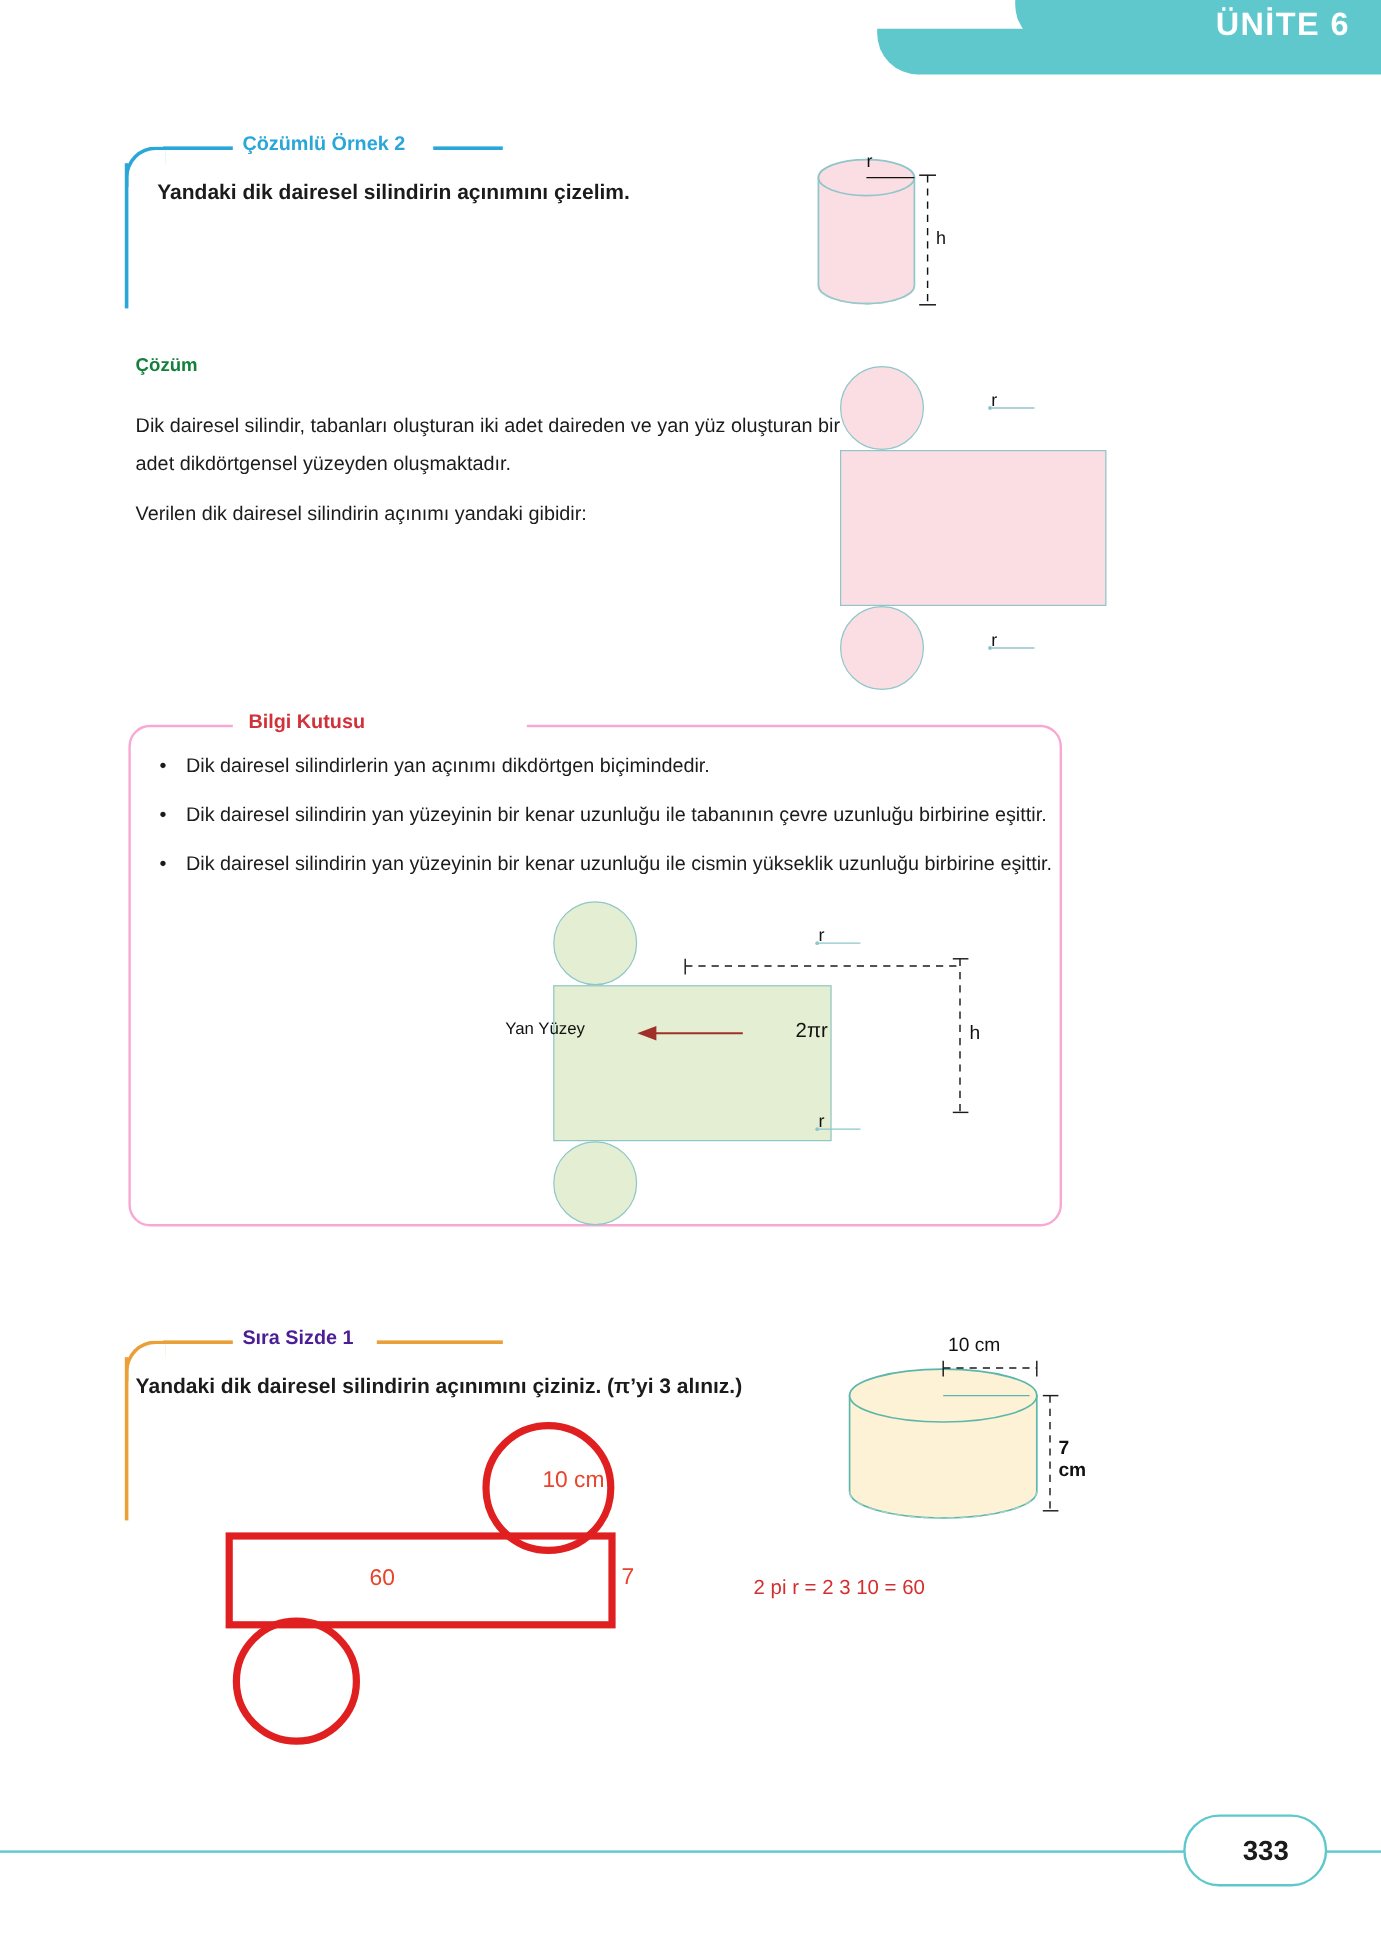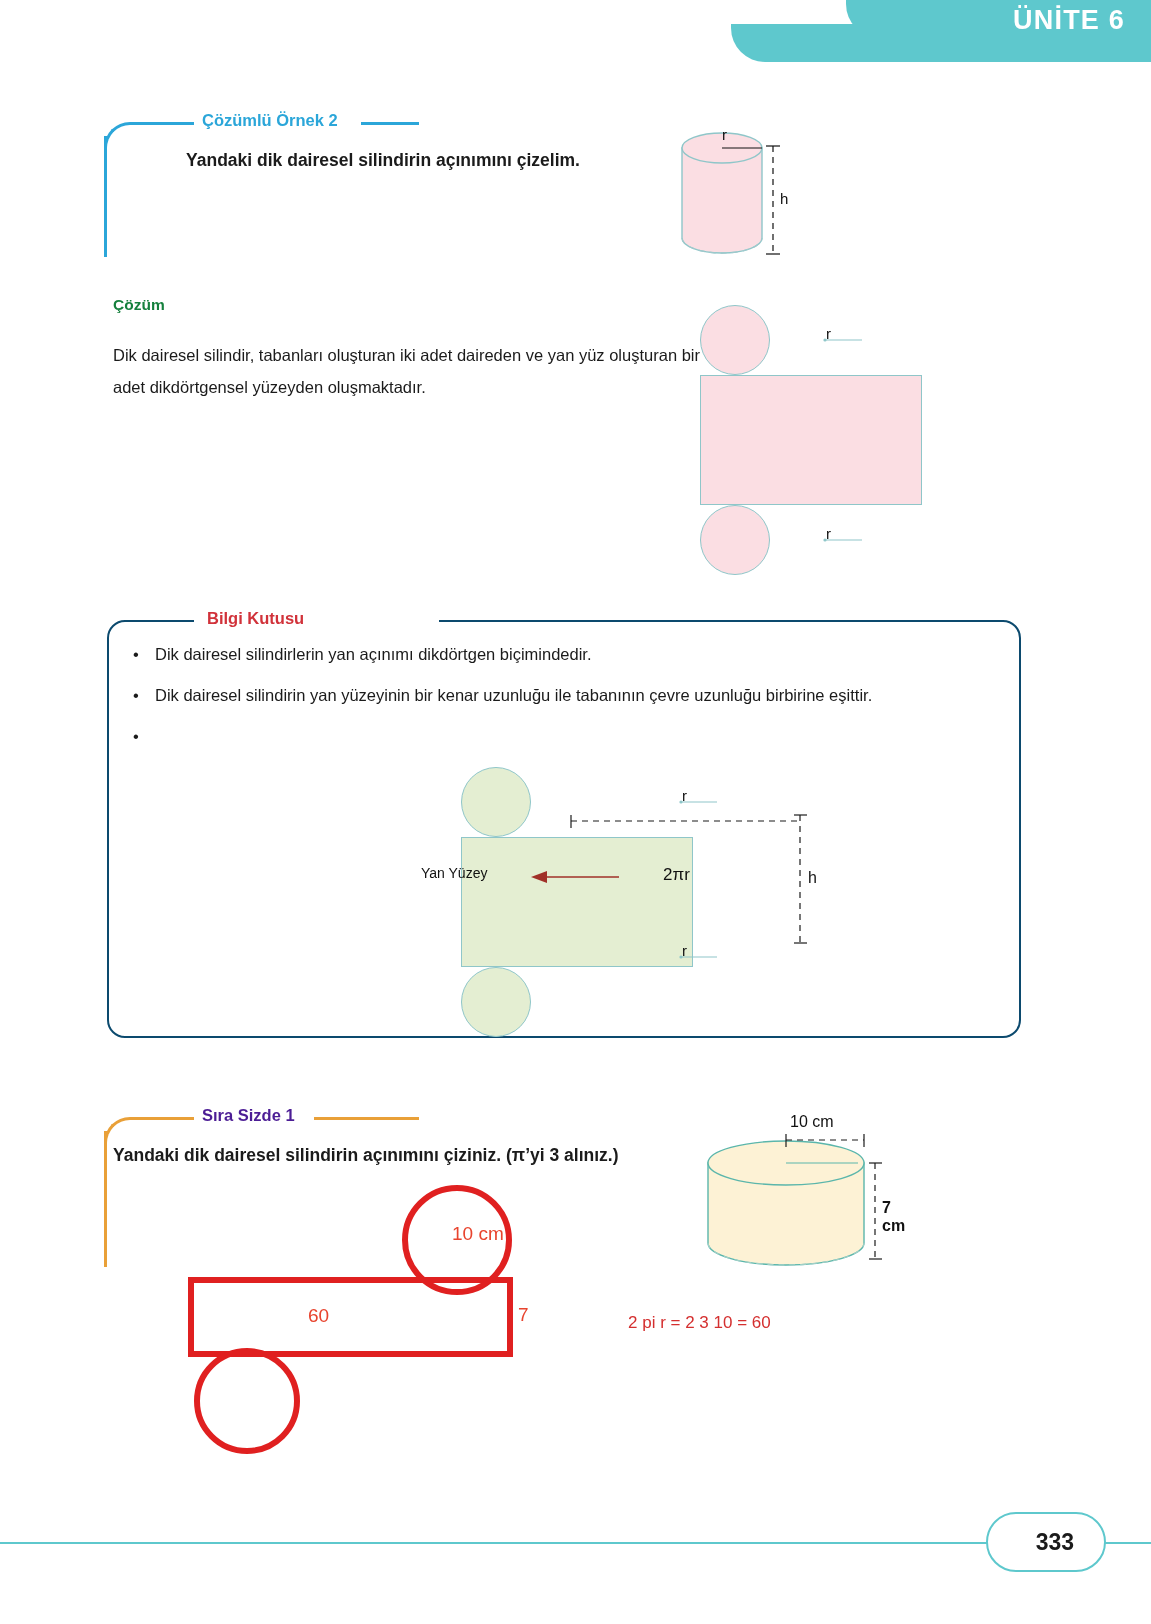--- a/index.html
+++ b/index.html
@@ -73,22 +73,22 @@
     font-size:15.5px; font-weight:bold; color:#15803d;
   }
   .body-text {
     position:absolute; left:113px; top:340px; width:590px;
     font-size:16.5px; line-height:1.92; color:#1b1b1b;
   }
   .body-text p { margin:0 0 10px 0; }
 
   
   .info-box {
-    position:absolute; left:107px; top:620px; width:914px; height:418px;
-    border:2px solid #0c4a6e; border-radius:18px;
+    position:absolute; left:107px; top:604px; width:778px; height:418px;
+    border:2px solid #f9a8d4; border-radius:18px;
   }
   .info-notch {
     position:absolute; left:85px; top:-11px; width:245px; height:22px;
     background:#ffffff;
   }
   .info-title {
     position:absolute; left:98px; top:-13px;
     font-size:16.5px; font-weight:bold; color:#d1323a; white-space:nowrap;
   }
   .info-list { position:absolute; left:16px; top:20px; width:880px; }
@@ -155,40 +155,41 @@
 <div class="unit-label">ÜNİTE 6</div>
 
 <div class="bracket theme-blue" style="left:104px; top:122px; width:320px; height:135px;">
   <div class="b-corner"></div>
   <div class="b-left"></div>
   <div class="b-line-a" style="left:32px; width:58px;"></div>
   <div class="b-title" style="left:98px;">Çözümlü Örnek 2</div>
   <div class="b-line-b" style="left:257px; width:58px;"></div>
 </div>
 
-<div class="lead-text" style="left:98px; top:148px; width:570px;text-align:center;">Yandaki dik dairesel silindirin açınımını çizelim.</div>
+<div class="lead-text" style="left:131px; top:148px; width:570px;">Yandaki dik dairesel silindirin açınımını çizelim.</div>
 
 <div class="shape" style="left:660px; top:120px; width:170px; height:165px;">
   <svg width="170" height="165" viewBox="0 0 170 165">
     <path d="M22,28 L22,118 A40,15 0 0 0 102,118 L102,28 Z" fill="#fbdee3" stroke="#8fc6c9" stroke-width="1.4"></path>
     <ellipse cx="62" cy="28" rx="40" ry="15" fill="#fbdee3" stroke="#8fc6c9" stroke-width="1.4"></ellipse>
     <path d="M22,118 A40,15 0 0 0 102,118" fill="none" stroke="#9fc9cc" stroke-width="1.3" stroke-dasharray="6 5"></path>
     <line x1="62" y1="28" x2="102" y2="28" stroke="#111" stroke-width="1"></line>
 
     <line x1="113" y1="26" x2="113" y2="134" stroke="#111" stroke-width="1.2" stroke-dasharray="6 5"></line>
     <line x1="106" y1="26" x2="120" y2="26" stroke="#111" stroke-width="1.2"></line>
     <line x1="106" y1="134" x2="120" y2="134" stroke="#111" stroke-width="1.2"></line>
   </svg>
   <span class="lbl" style="left:62px; top:6px;">r</span>
   <span class="lbl" style="left:120px; top:70px;">h</span>
 </div>
 
 <div class="cozum-label">Çözüm</div>
 <div class="body-text">
   <p>Dik dairesel silindir, tabanları oluşturan iki adet daireden ve yan yüz oluşturan bir adet dikdörtgensel yüzeyden oluşmaktadır.</p>
+  <p>Verilen dik dairesel silindirin açınımı yandaki gibidir:</p>
 </div>
 
 <div class="shape" style="left:700px; top:305px; width:250px; height:270px;">
 
   <div class="circ-pink" style="left:90px; top:0px; width:70px; height:70px;"></div>
   <svg width="250" height="270" viewBox="0 0 250 270" style="position:absolute; left:0; top:0;">
     <line x1="125" y1="35" x2="162" y2="35" stroke="#8fc6c9" stroke-width="1.1"></line>
     <circle cx="125" cy="35" r="1.6" fill="#8fc6c9"></circle>
     <line x1="125" y1="235" x2="162" y2="235" stroke="#8fc6c9" stroke-width="1.1"></line>
     <circle cx="125" cy="235" r="1.6" fill="#8fc6c9"></circle>
@@ -209,20 +210,21 @@
     <div class="info-item">
       <span class="bullet">•</span>
       <span>Dik dairesel silindirlerin yan açınımı dikdörtgen biçimindedir.</span>
     </div>
     <div class="info-item">
       <span class="bullet">•</span>
       <span>Dik dairesel silindirin yan yüzeyinin bir kenar uzunluğu ile tabanının çevre uzunluğu birbirine eşittir.</span>
     </div>
     <div class="info-item">
       <span class="bullet">•</span>
+      <span>Dik dairesel silindirin yan yüzeyinin bir kenar uzunluğu ile cismin yükseklik uzunluğu birbirine eşittir.</span>
     </div>
   </div>
 
   <div class="shape" style="left:352px; top:145px; width:300px; height:255px;">
 
     <div class="circ-green" style="left:185px; top:0px; width:70px; height:70px;"></div>
 
     <div class="rect-green" style="left:108px; top:45px; width:232px; height:130px;"></div>
 
     <div class="circ-green" style="left:185px; top:155px; width:70px; height:70px;"></div>

